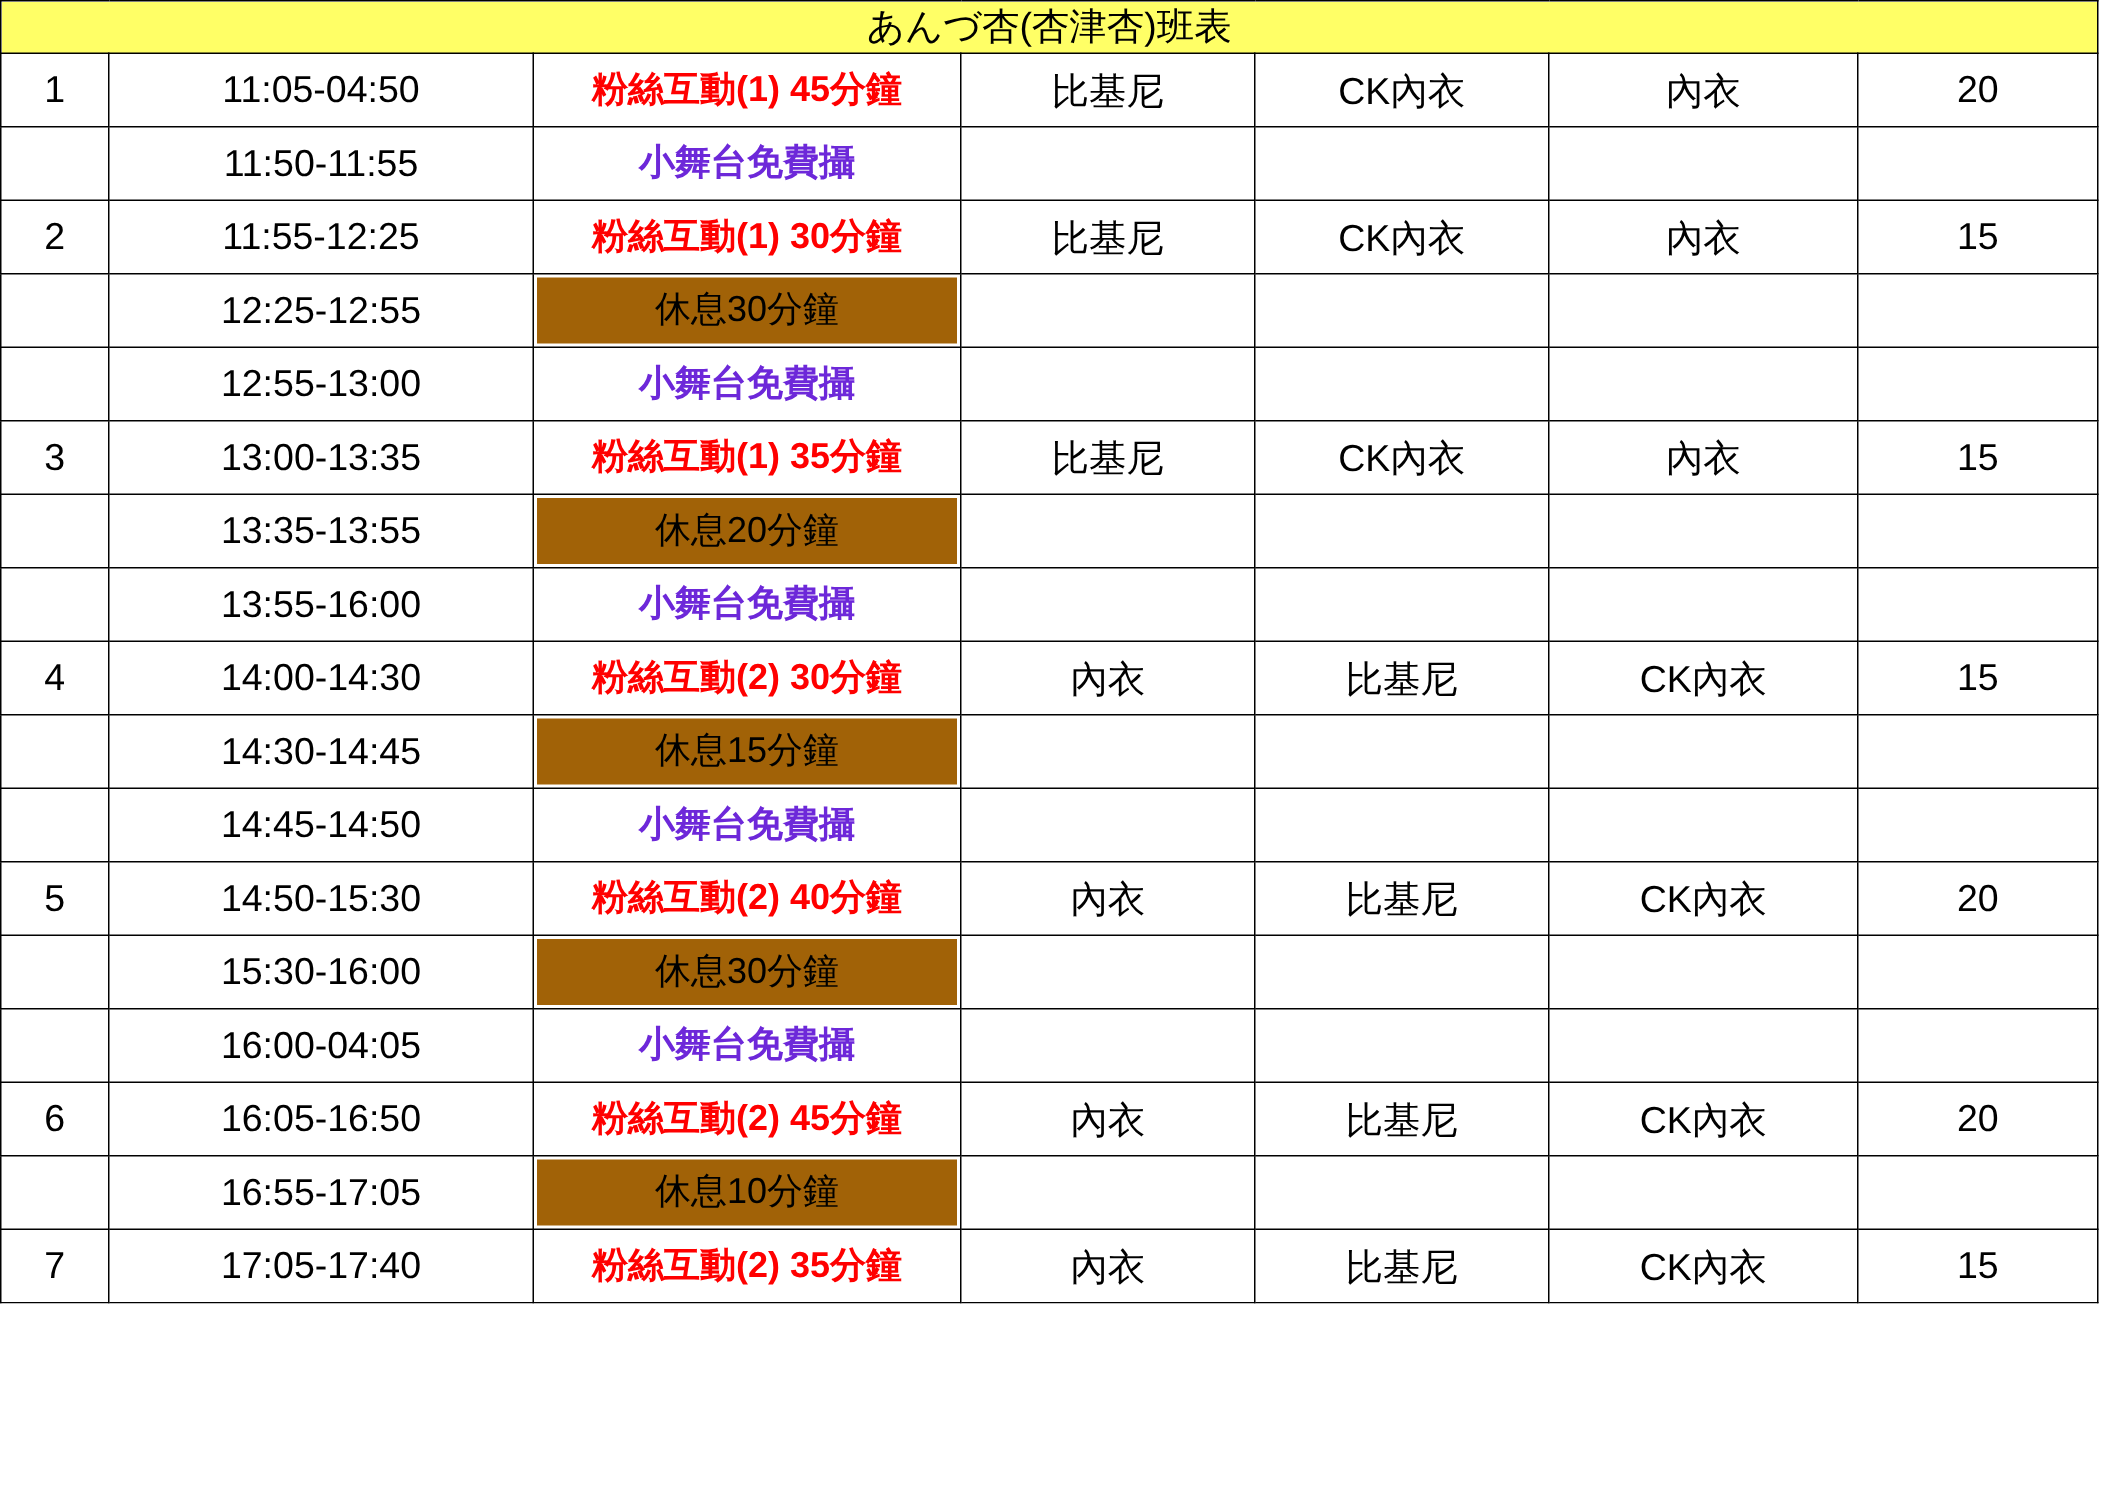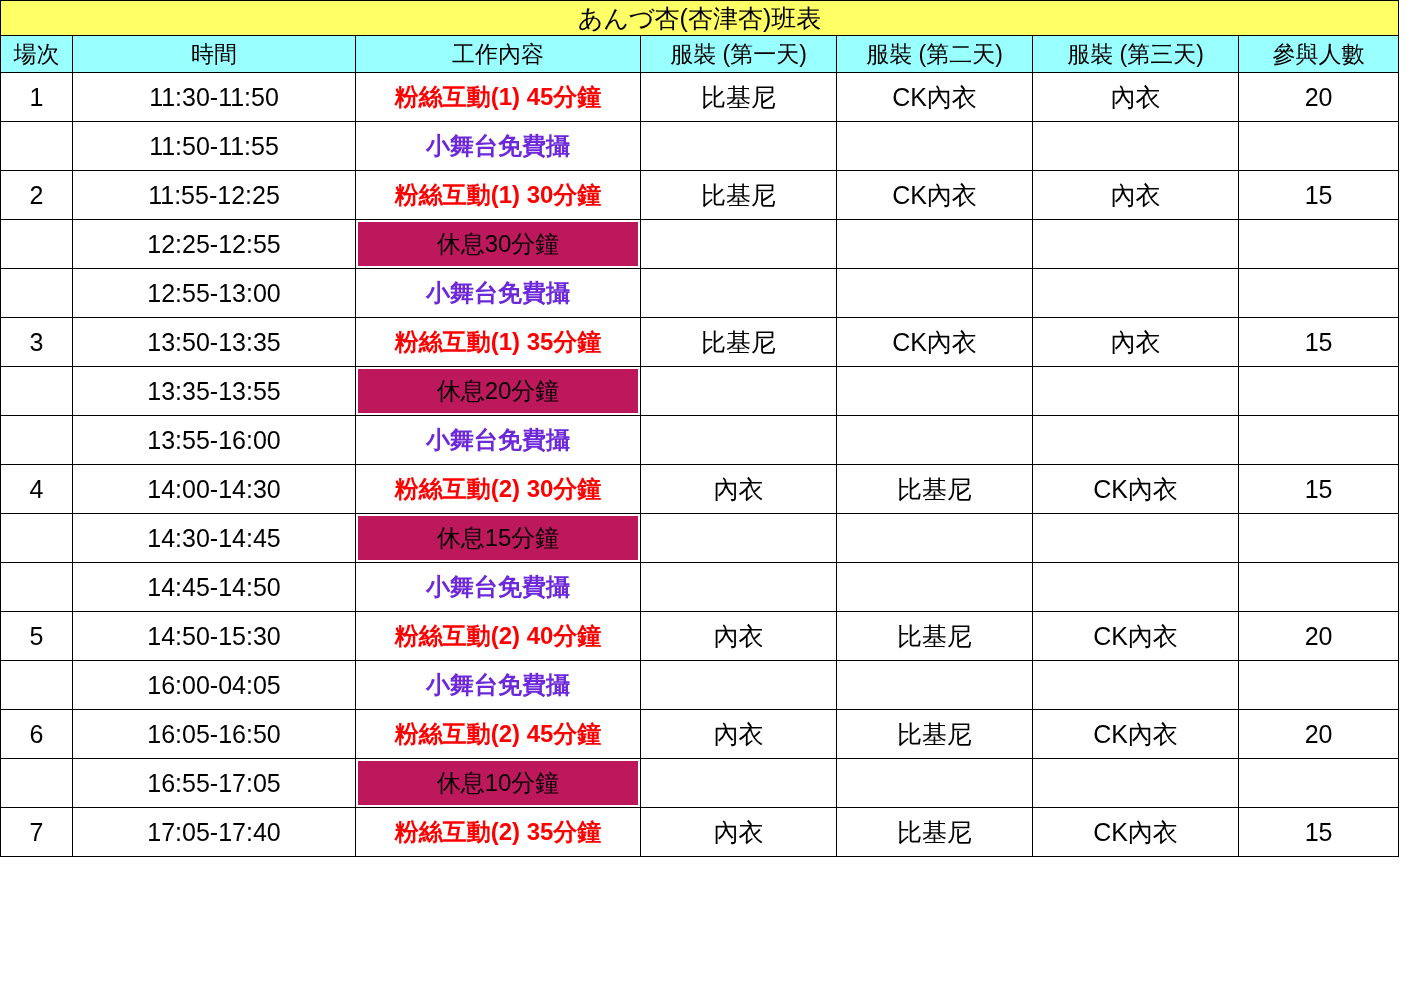--- a/index.html
+++ b/index.html
@@ -65,21 +65,21 @@
     font-weight: bold;
     background: #ffffff;
   }
   .work-stage {
     color: #6d28d9;
     font-weight: bold;
     background: #ffffff;
   }
   .work-rest {
     color: #000000;
-    background: #be185d;
+    background: #a16207;
     font-weight: normal;
   }
   .session-num { font-size: 25px; }
 </style>
 </head>
 <body>
 
 <table class="schedule">
   <colgroup>
     <col class="c-session">
@@ -87,32 +87,23 @@
       <col class="c-work">
     <col class="c-d1">
       <col class="c-d2">
       <col class="c-d3">
       <col class="c-count">
   </colgroup>
   <tbody>
     <tr>
       <td class="title-cell" colspan="7">あんづ杏(杏津杏)班表</td>
     </tr>
-    <tr>
-      <td class="head-cell">場次</td>
-      <td class="head-cell">時間</td>
-      <td class="head-cell">工作內容</td>
-      <td class="head-cell">服裝 (第一天)</td>
-      <td class="head-cell">服裝 (第二天)</td>
-      <td class="head-cell">服裝 (第三天)</td>
-      <td class="head-cell">參與人數</td>
-    </tr>
   <tr>
         <td class="row-cell session-num">1</td>
-        <td class="row-cell ">11:30-11:50</td>
+        <td class="row-cell ">11:05-04:50</td>
         <td class="row-cell">
           <span class="work-inner work-fan">粉絲互動(1) 45分鐘</span>
         </td>
         <td class="row-cell ">比基尼</td>
         <td class="row-cell ">CK內衣</td>
         <td class="row-cell ">內衣</td>
         <td class="row-cell ">20</td>
       </tr>
       <tr>
         <td class="row-cell session-num"></td>
@@ -153,21 +144,21 @@
         <td class="row-cell">
           <span class="work-inner work-stage">小舞台免費攝</span>
         </td>
         <td class="row-cell "></td>
         <td class="row-cell "></td>
         <td class="row-cell "></td>
         <td class="row-cell "></td>
       </tr>
       <tr>
         <td class="row-cell session-num">3</td>
-        <td class="row-cell ">13:50-13:35</td>
+        <td class="row-cell ">13:00-13:35</td>
         <td class="row-cell">
           <span class="work-inner work-fan">粉絲互動(1) 35分鐘</span>
         </td>
         <td class="row-cell ">比基尼</td>
         <td class="row-cell ">CK內衣</td>
         <td class="row-cell ">內衣</td>
         <td class="row-cell ">15</td>
       </tr>
       <tr>
         <td class="row-cell session-num"></td>
@@ -227,20 +218,31 @@
       <tr>
         <td class="row-cell session-num">5</td>
         <td class="row-cell ">14:50-15:30</td>
         <td class="row-cell">
           <span class="work-inner work-fan">粉絲互動(2) 40分鐘</span>
         </td>
         <td class="row-cell ">內衣</td>
         <td class="row-cell ">比基尼</td>
         <td class="row-cell ">CK內衣</td>
         <td class="row-cell ">20</td>
+      </tr>
+      <tr>
+        <td class="row-cell session-num"></td>
+        <td class="row-cell ">15:30-16:00</td>
+        <td class="row-cell">
+          <span class="work-inner work-rest">休息30分鐘</span>
+        </td>
+        <td class="row-cell "></td>
+        <td class="row-cell "></td>
+        <td class="row-cell "></td>
+        <td class="row-cell "></td>
       </tr>
       <tr>
         <td class="row-cell session-num"></td>
         <td class="row-cell ">16:00-04:05</td>
         <td class="row-cell">
           <span class="work-inner work-stage">小舞台免費攝</span>
         </td>
         <td class="row-cell "></td>
         <td class="row-cell "></td>
         <td class="row-cell "></td>

